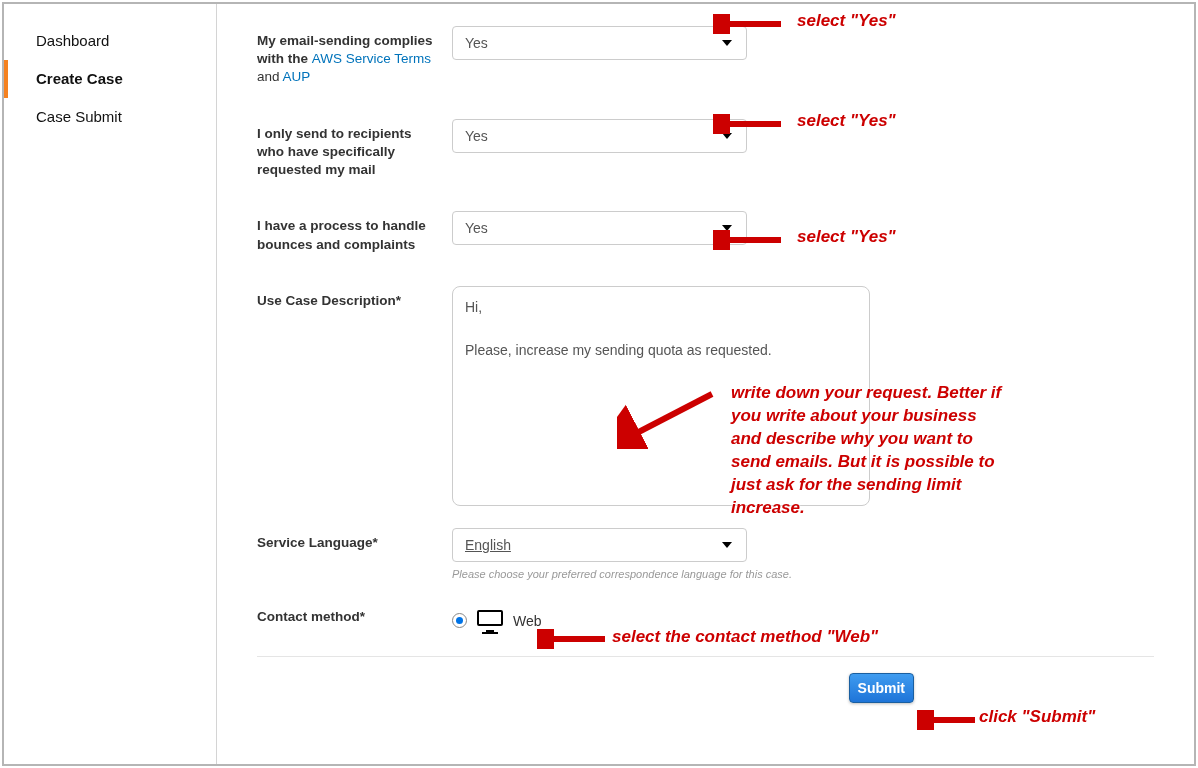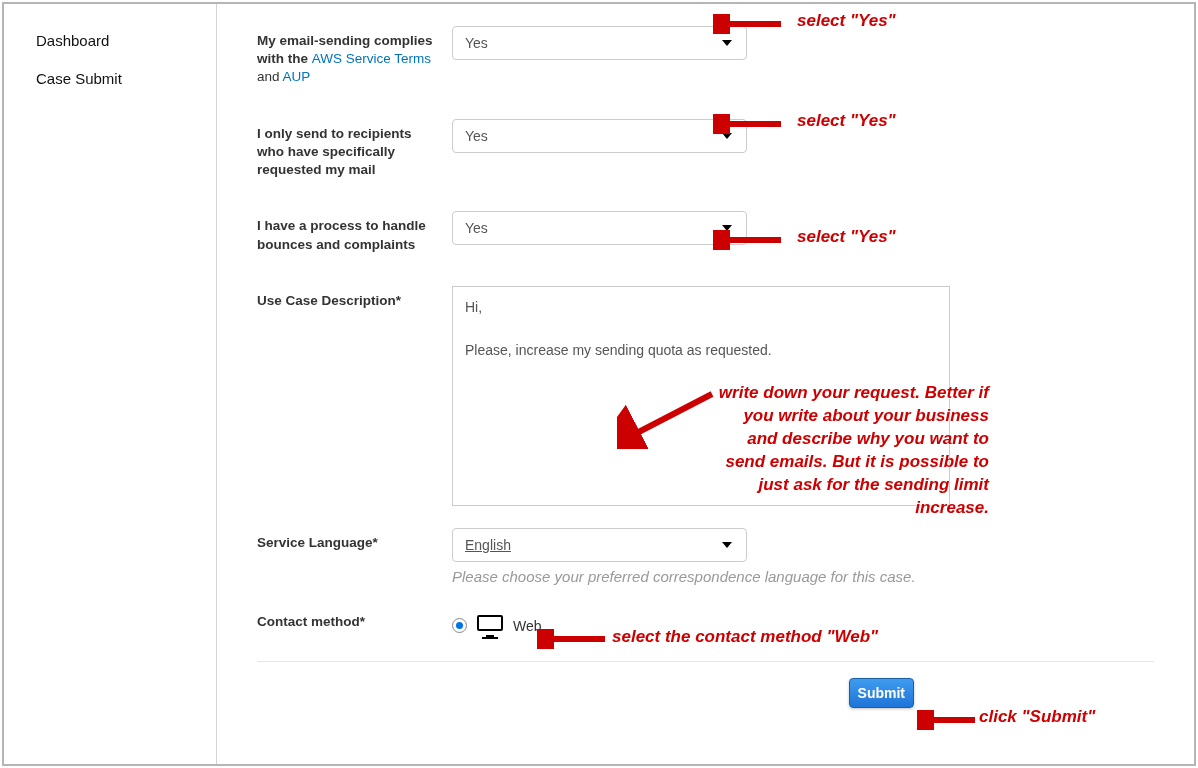--- a/index.html
+++ b/index.html
@@ -88,37 +88,37 @@
     position: absolute;
     right: 14px;
     top: 50%;
     transform: translateY(-50%);
     width: 0; height: 0;
     border-left: 5px solid transparent;
     border-right: 5px solid transparent;
     border-top: 6px solid #000;
   }
   .textarea {
-    width: 498px;
+    width: 418px;
     height: 220px;
     border: 1px solid #ccc;
-    border-radius: 0;
+    border-radius: 8px;
     background: #fff;
     padding: 10px 12px;
     color: #555;
     font-size: 14px;
     line-height: 1.55;
     resize: none;
     font-family: inherit;
     white-space: pre-wrap;
   }
   .help-text {
     color: #999;
     font-style: italic;
-    font-size: 15px;
+    font-size: 11px;
     margin-top: 6px;
   }
   .radio-row {
     display: flex;
     align-items: center;
     gap: 10px;
     padding-top: 4px;
     text-align: right;
   }
   .radio-outline {
@@ -183,20 +183,21 @@
   .arrow-right svg { display:block; }
 </style>
 </head>
 <body>
 
 <div class="outer">
   <div class="layout">
 
     <div class="sidebar">
       <div class="sidebar-item">Dashboard</div>
+      <div class="sidebar-item active">Create Case</div>
       <div class="sidebar-item">Case Submit</div>
     </div>
 
     <div class="main">
 
       <div class="form-row">
         <div class="form-label">
           <span>My email-sending complies with the </span><a href="#">AWS Service Terms</a><span class="normal"> and </span><a href="#">AUP</a>
         </div>
         <div class="form-control-cell">
@@ -297,21 +298,21 @@
             <line x1="68" y1="10" x2="5" y2="10" stroke="#cc0000" stroke-width="6" marker-end="url(#ahead)"></line>
           </svg>
       </div>
       <div class="anno" style="left:580px; top:222px;">select "Yes"</div>
 
       <div class="arrow-right" style="left:400px; top:385px;">
         <svg width="100" height="60">
             <line x1="95" y1="5" x2="12" y2="48" stroke="#cc0000" stroke-width="6" marker-end="url(#ahead)"></line>
           </svg>
       </div>
-      <div class="anno" style="left:492px; top:378px; width:280px;text-align:right;">write down your request. Better if you write about your business and describe why you want to send emails. But it is possible to just ask for the sending limit increase.</div>
+      <div class="anno" style="left:514px; top:378px; width:280px;">write down your request. Better if you write about your business and describe why you want to send emails. But it is possible to just ask for the sending limit increase.</div>
 
       <div class="arrow-right" style="left:320px; top:625px;">
         <svg width="70" height="20">
             <line x1="68" y1="10" x2="5" y2="10" stroke="#cc0000" stroke-width="6" marker-end="url(#ahead)"></line>
           </svg>
       </div>
       <div class="anno" style="left:395px; top:622px;">select the contact method "Web"</div>
 
       <div class="arrow-right" style="left:700px; top:706px;">
         <svg width="60" height="20">

